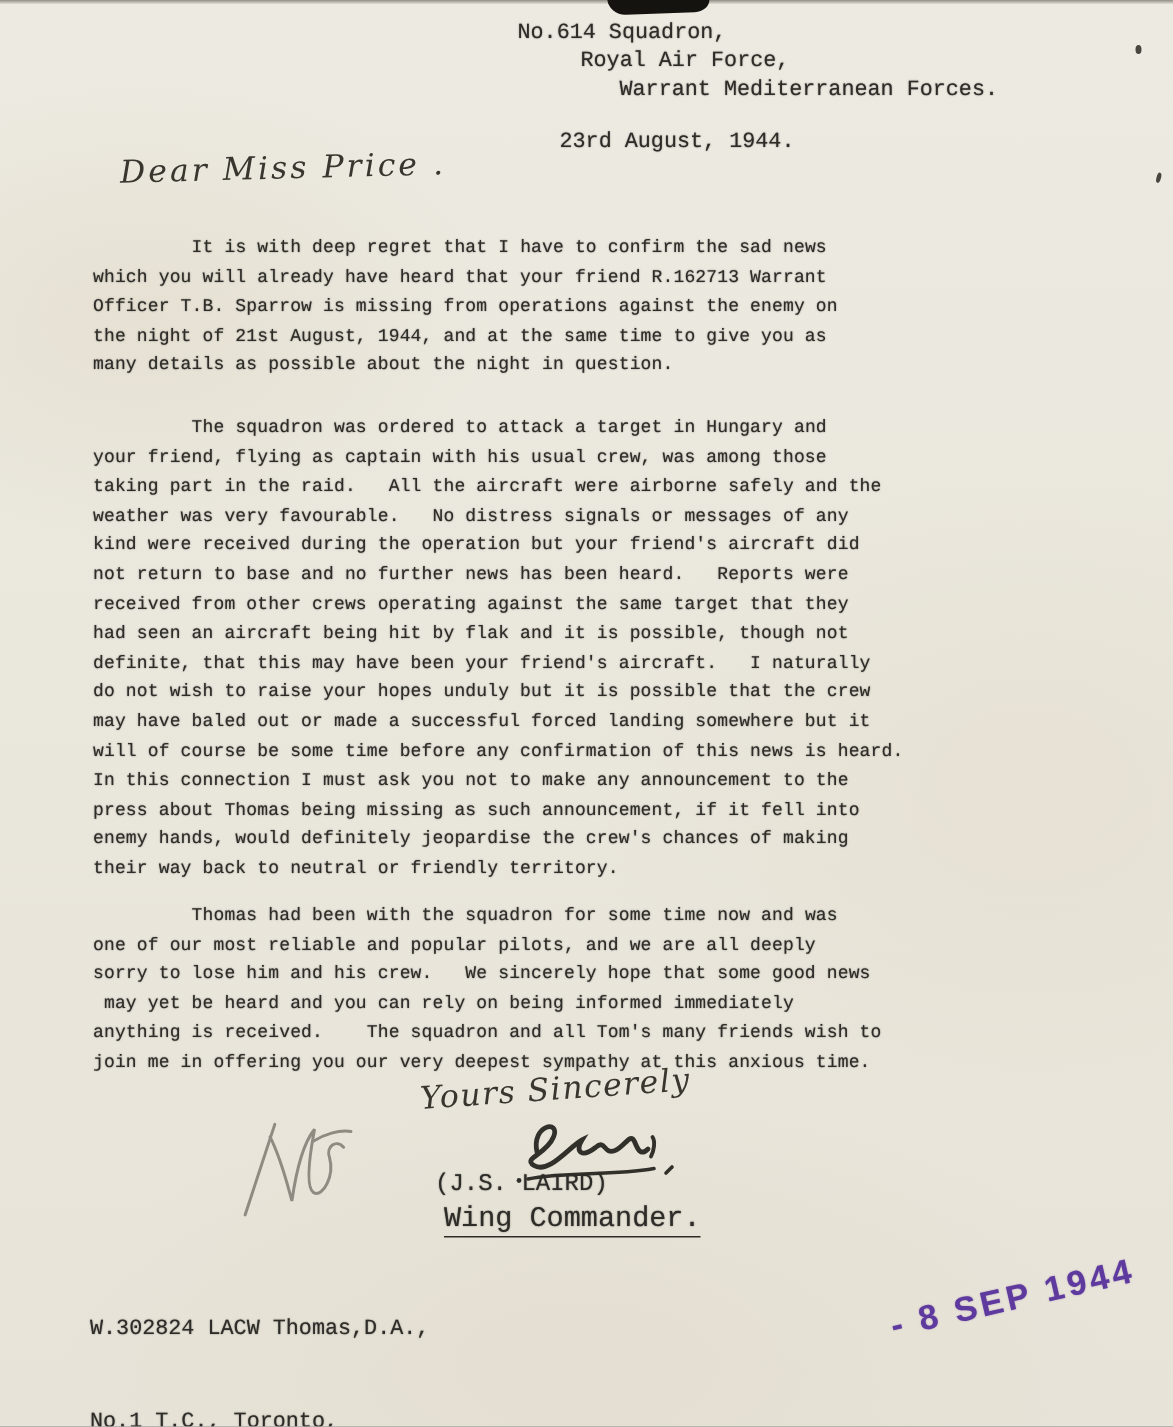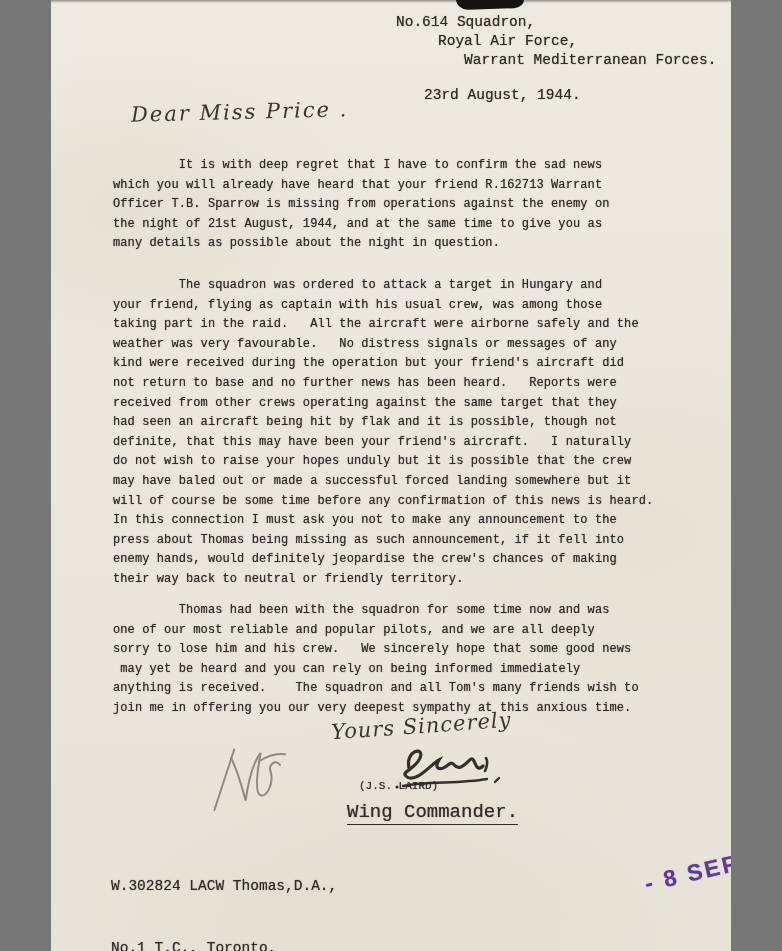--- a/index.html
+++ b/index.html
@@ -1,18 +1,18 @@
 <!DOCTYPE html>
 <html><head>
 <meta charset="utf-8">
 <style>
   html, body { margin: 0; padding: 0; background: #777; }
   .paper {
     position: relative;
-    width: 680px;
+    width: 782px;
     height: 951px;
     margin: 0 auto;
     overflow: hidden;
     background-color: #ebe7de;
     background-image:
       radial-gradient(ellipse 340px 220px at 12% 22%, rgba(214,204,178,0.28), transparent 70%),
       radial-gradient(ellipse 420px 320px at 88% 55%, rgba(218,208,182,0.22), transparent 70%),
       radial-gradient(ellipse 500px 260px at 50% 95%, rgba(210,200,174,0.18), transparent 70%),
       linear-gradient(#edeae1, #e7e3d8);
     font-family: "Liberation Mono", "DejaVu Sans Mono", monospace;
@@ -49,21 +49,21 @@
     font-family: "DejaVu Serif", serif;
     font-style: italic;
     color: #38362e;
   }
   .salutation { left: 80px; top: 100px; font-size: 21px; letter-spacing: 2px; transform: rotate(-1.5deg); }
   .valediction { left: 280px; top: 714px; font-size: 21px; letter-spacing: 1px; transform: rotate(-4deg); }
 
   .sig-svg { position: absolute; left: 336px; top: 742px; }
   .pencil-svg { position: absolute; left: 152px; top: 738px; transform: rotate(-6deg); }
 
-  .typed-name { position: absolute; left: 308px; top: 780px; font-size: 11px; white-space: pre; }
+  .typed-name { position: absolute; left: 290px; top: 780px; font-size: 16px; white-space: pre; }
   .typed-rank { position: absolute; left: 296px; top: 801px; font-size: 19px; white-space: pre;
                 border-bottom: 1.7px solid #2e2c28; padding-bottom: 1px; }
 
   .stamp {
     position: absolute; left: 592px; top: 852px;
     font-family: "Liberation Sans", sans-serif;
     font-weight: bold; font-size: 23px; letter-spacing: 2.5px;
     color: #5f3a9e;
     transform: rotate(-13deg);
     text-shadow: 0 0 1px rgba(95,58,158,0.6);

